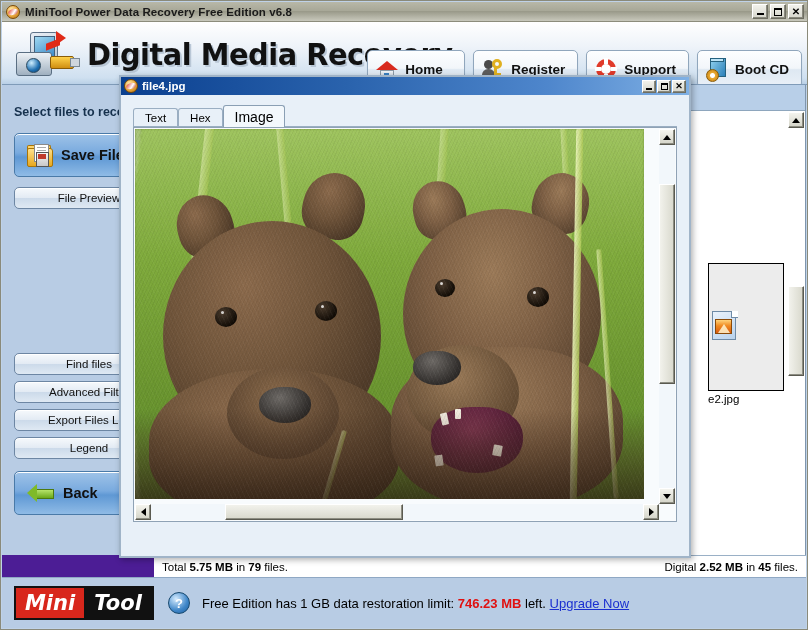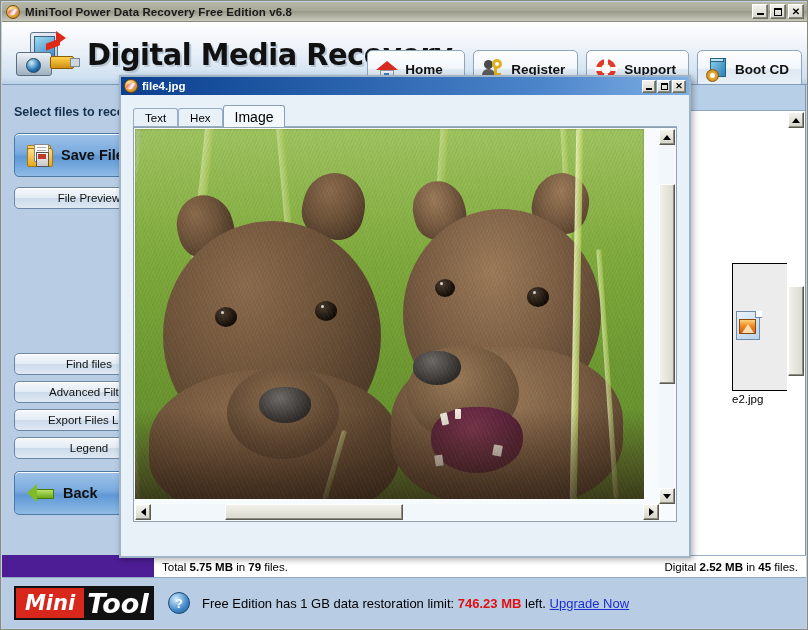--- a/index.html
+++ b/index.html
@@ -140,21 +140,21 @@
   .ss-total{margin-left:8px;font-size:11.5px;color:#000;}
   .ss-sel{margin-left:auto;margin-right:8px;font-size:11.5px;color:#000;}
   .ss-b{font-weight:bold;}
 
   
   .footer{position:absolute;left:1px;right:1px;bottom:1px;height:51px;background:#b8cce4;
     border-top:1px solid #8fa8c4;box-sizing:border-box;display:flex;align-items:center;}
   .mt-logo{margin-left:12px;width:140px;height:34px;display:flex;border:2px solid #111;box-sizing:border-box;}
   .mt-mini{flex:0 0 50%;background:#d8271c;color:#fff;font-style:italic;font-weight:bold;font-size:21px;
     display:flex;align-items:center;justify-content:center;font-family:"DejaVu Sans",sans-serif;}
-  .mt-tool{flex:1;background:#111;color:#fff;font-style:italic;font-weight:bold;font-size:27px;
+  .mt-tool{flex:1;background:#111;color:#fff;font-style:italic;font-weight:bold;font-size:21px;
     display:flex;align-items:center;justify-content:center;font-family:"DejaVu Sans",sans-serif;}
   .help-ico{margin-left:14px;width:20px;height:20px;border-radius:50%;
     background:radial-gradient(circle at 35% 30%,#d6ecff,#3f86c8 60%,#1d5e9c);border:1px solid #17496f;
     color:#fff;font-weight:bold;font-size:13px;display:flex;align-items:center;justify-content:center;}
   .foot-text{margin-left:12px;font-size:13px;color:#000;}
   .foot-red{color:#e01010;font-weight:bold;}
   .foot-link{color:#1a2fd0;text-decoration:underline;}
 
   
   .child{position:absolute;left:118px;top:74px;width:572px;height:483px;
@@ -331,21 +331,21 @@
         </span>
       <span>Back</span>
     </div>
   </div>
 
   <div class="filespanel">
     <div class="fp-header"></div>
     <div class="fp-list">
 
 
-      <div class="thumb" style="left:564px;top:151px;margin-left:24px;">
+      <div class="thumb" style="left:564px;top:151px;">
         <div class="thumb-box">
           <span class="jpg-ico">
             <i class="page"></i>
               <i class="fold"></i>
               <i class="pic"></i>
           </span>
         </div>
         <div class="thumb-label">e2.jpg</div>
       </div>
 

